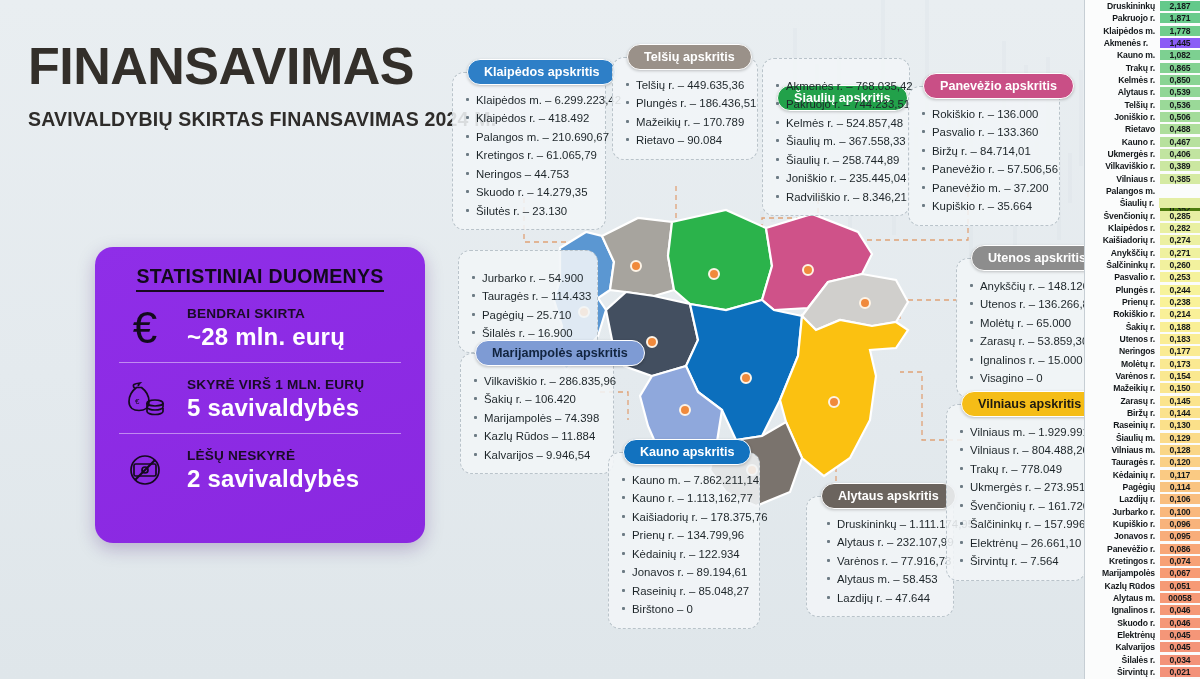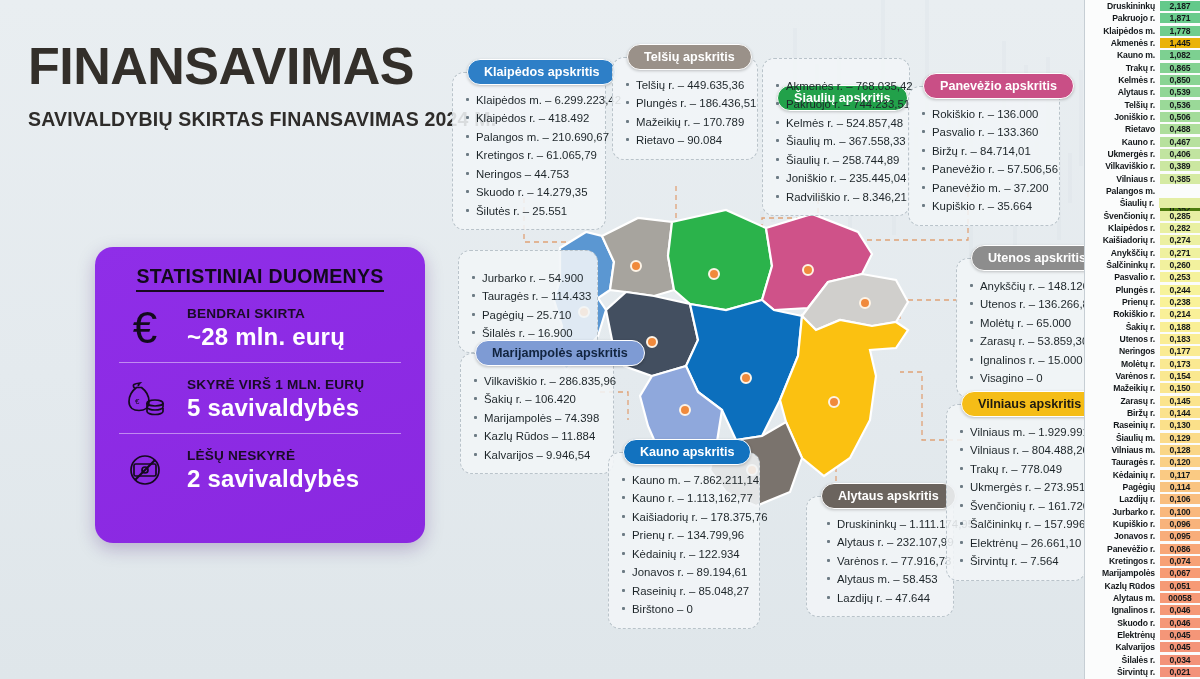--- a/index.html
+++ b/index.html
@@ -270,21 +270,21 @@
 
   <div class="card" style="left:452px; top:72px; width:154px;">
     <div class="pill" style="background:#2e7fc7;">Klaipėdos apskritis</div>
     <ul>
       <li>Klaipėdos m. – 6.299.223,42</li>
       <li>Klaipėdos r. – 418.492</li>
       <li>Palangos m. – 210.690,67</li>
       <li>Kretingos r. – 61.065,79</li>
       <li>Neringos –  44.753</li>
       <li>Skuodo r. – 14.279,35</li>
-      <li>Šilutės r. – 25.551</li>
+      <li>Šilutės r. – 23.130</li>
     </ul>
   </div>
 
   <div class="card" style="left:612px; top:57px; width:146px;">
     <div class="pill" style="background:#9a9189;">Telšių apskritis</div>
     <ul>
       <li>Telšių r. – 449.635,36</li>
       <li>Plungės r. –  186.436,51</li>
       <li>Mažeikių r. – 170.789</li>
       <li>Rietavo – 90.084</li>
@@ -395,21 +395,21 @@
       <div class="rank-row">
         <div class="rank-name">Pakruojo r.</div>
         <div class="rank-val" style="background: rgb(105, 203, 140);">1,871</div>
       </div>
       <div class="rank-row">
         <div class="rank-name">Klaipėdos m.</div>
         <div class="rank-val" style="background: rgb(112, 205, 141);">1,778</div>
       </div>
       <div class="rank-row">
         <div class="rank-name">Akmenės r.</div>
-        <div class="rank-val" style="background: #eab308;">1,445</div>
+        <div class="rank-val" style="background: #8b5cf6; margin-left: 7px;">1,445</div>
       </div>
       <div class="rank-row">
         <div class="rank-name">Kauno m.</div>
         <div class="rank-val" style="background: rgb(125, 208, 145);">1,082</div>
       </div>
       <div class="rank-row">
         <div class="rank-name">Trakų r.</div>
         <div class="rank-val" style="background: rgb(131, 210, 146);">0,865</div>
       </div>
       <div class="rank-row">

